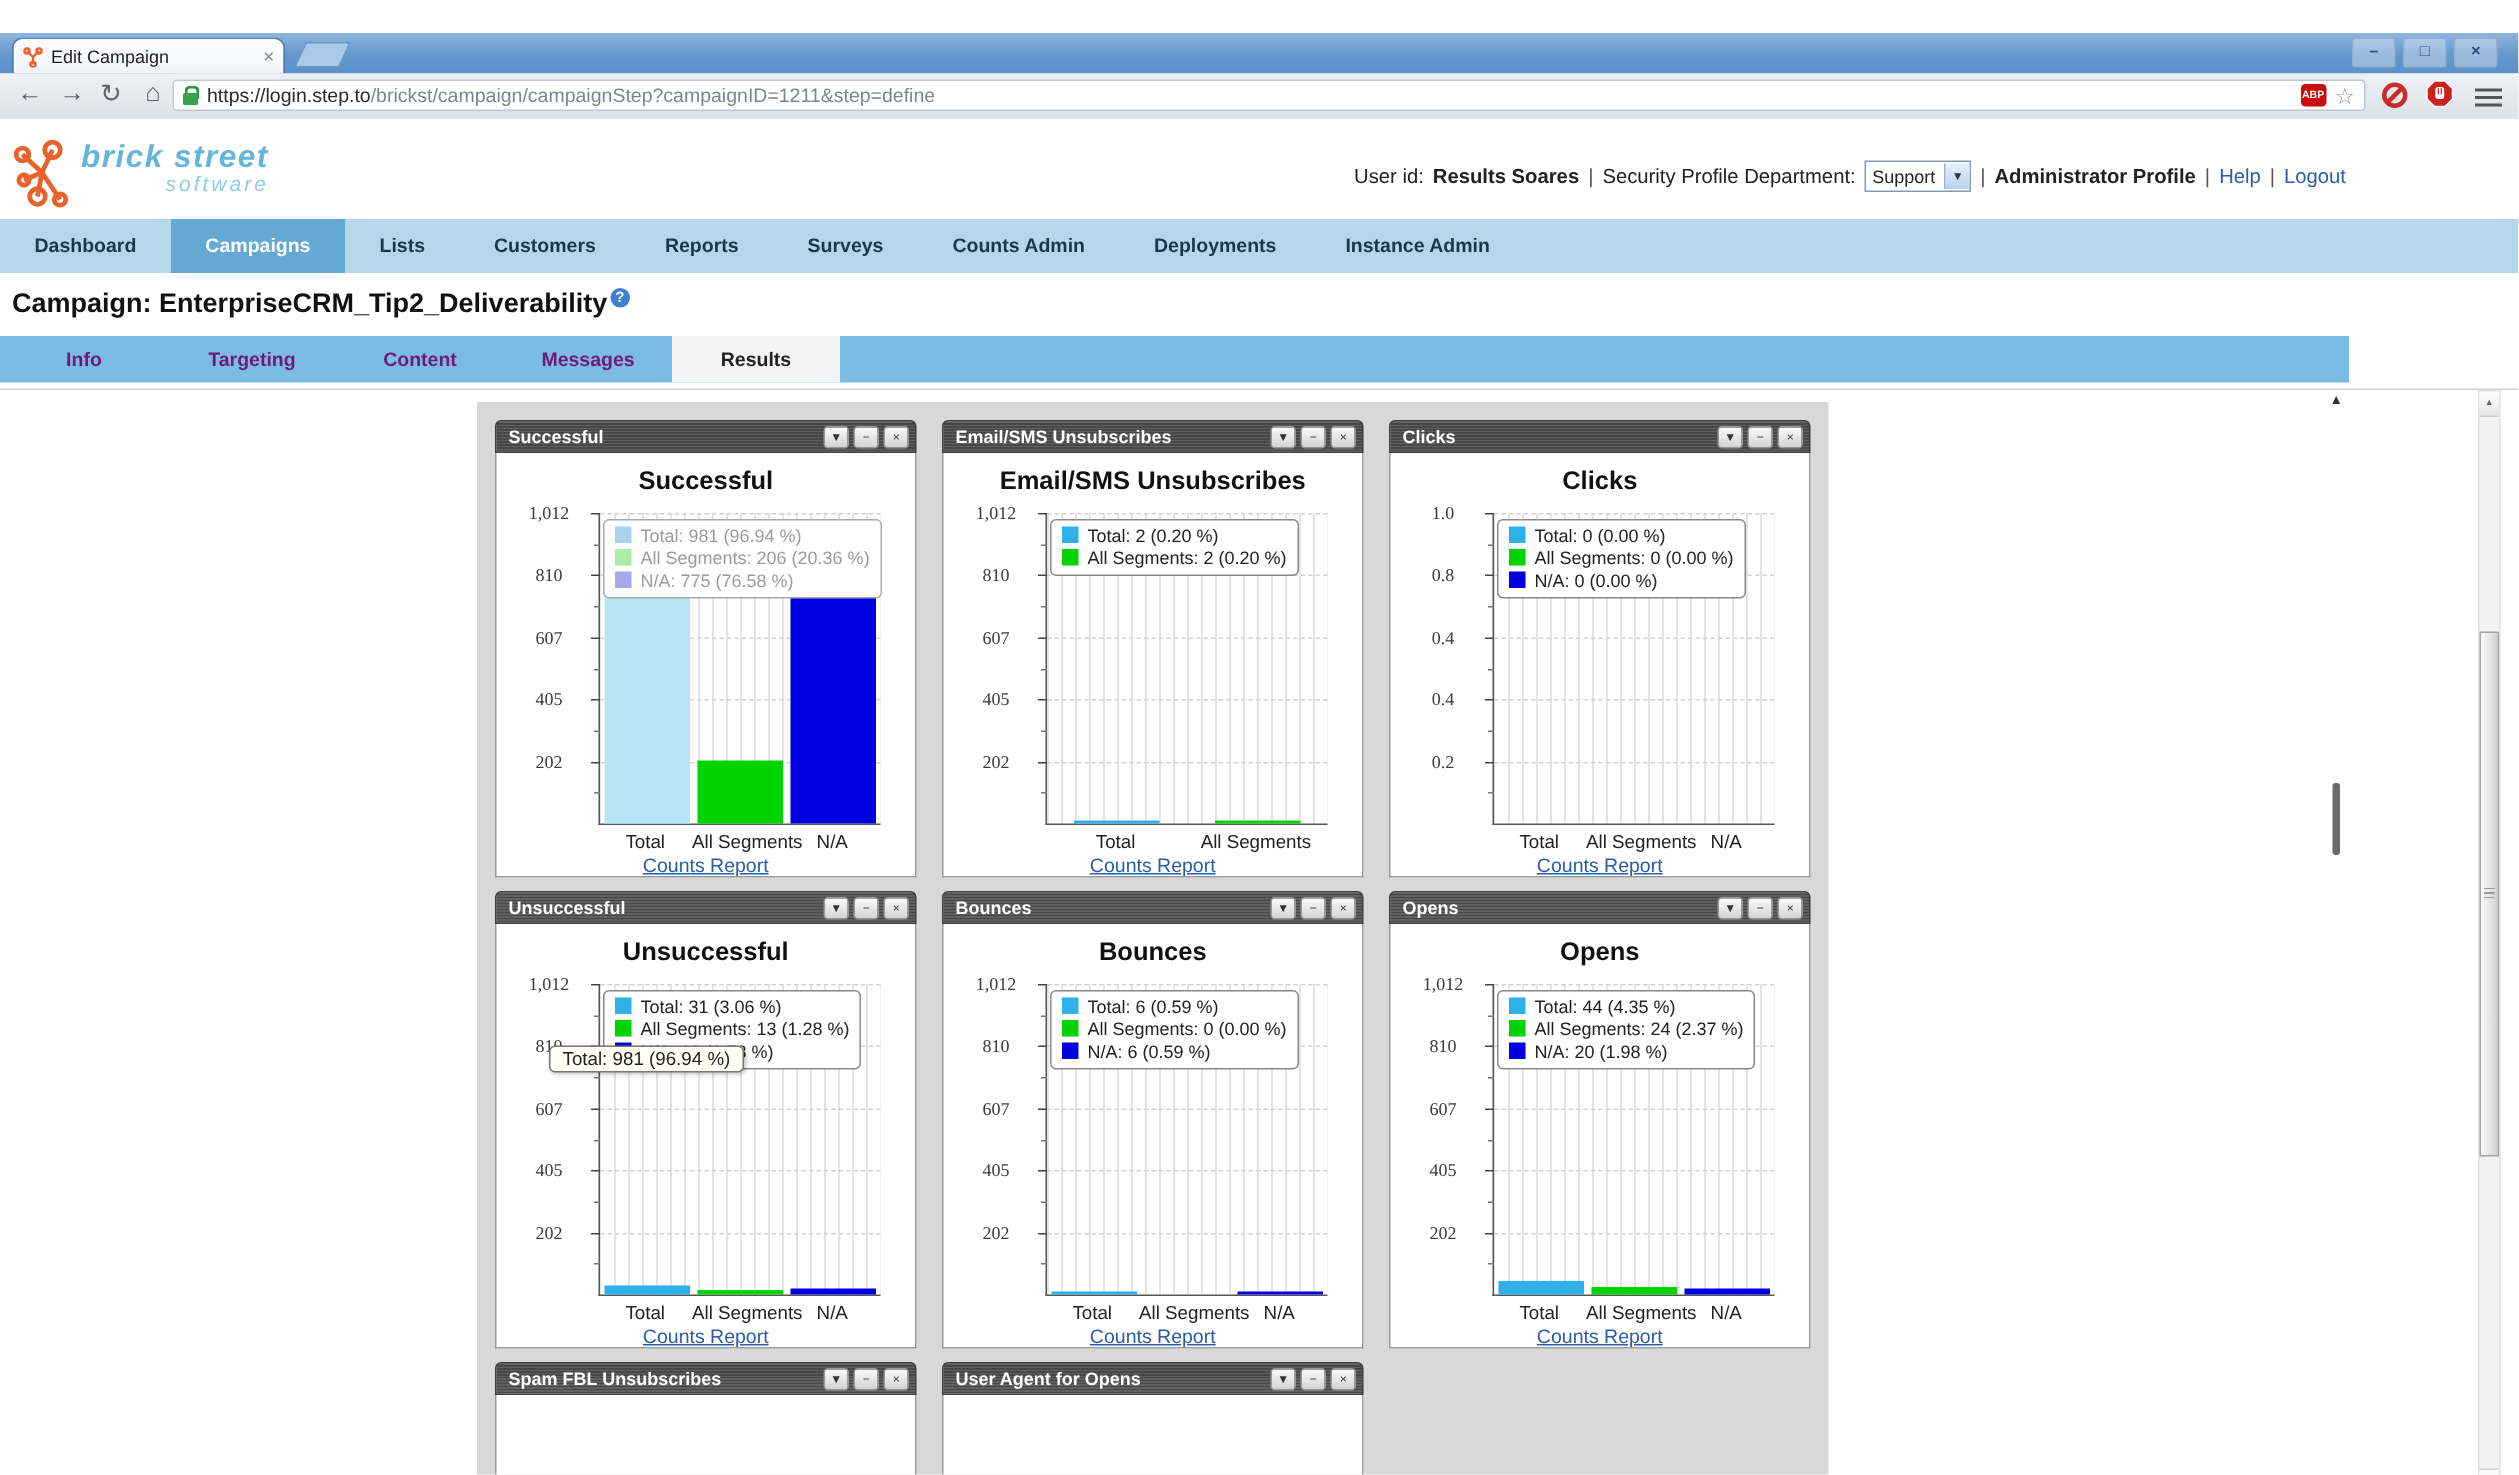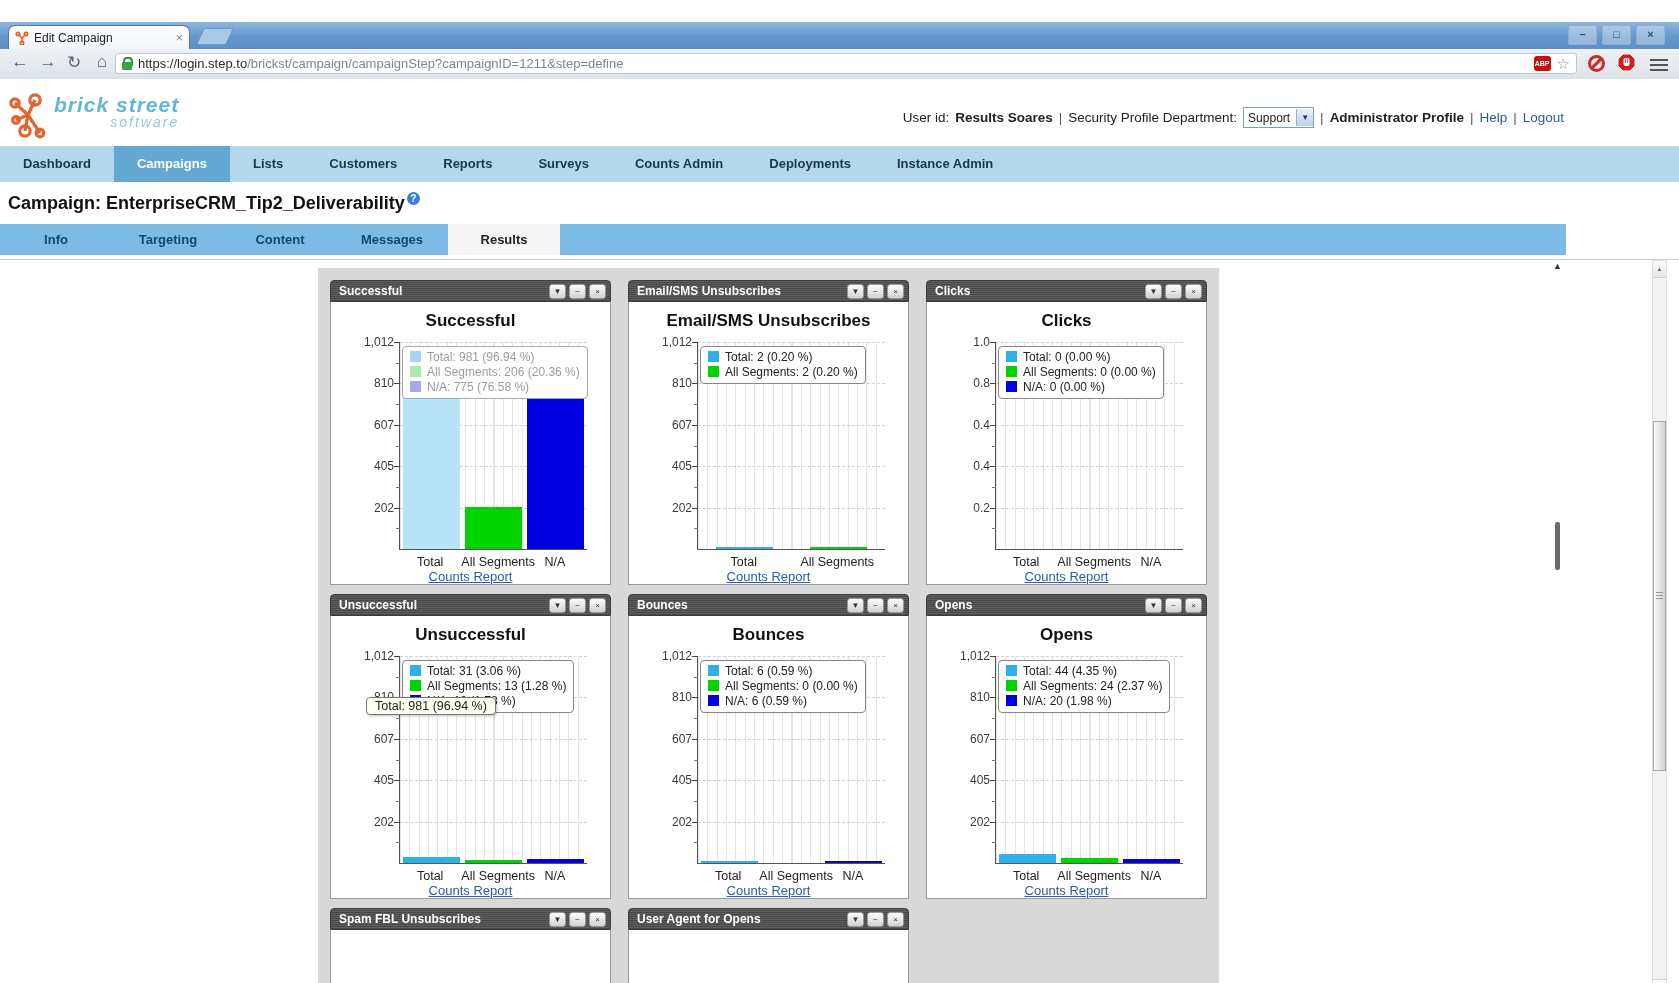--- a/index.html
+++ b/index.html
@@ -60,21 +60,21 @@
   
   .mainnav{position:absolute;left:0;top:124px;width:1679px;height:36px;background:#b4d7ec;display:flex;}
   .nav-item{padding:0 23px;line-height:36px;font-size:13px;font-weight:bold;color:#16384e;cursor:pointer;}
   .nav-item.active{background:#64a8d4;color:#fff;}
 
   
   .pagetitle{position:absolute;left:8px;top:170px;font-size:18px;font-weight:bold;color:#111;}
   .helpdot{display:inline-block;width:13px;height:13px;border-radius:50%;background:#3b7fd4;color:#fff;
     font-size:10px;line-height:13px;text-align:center;font-weight:bold;vertical-align:super;margin-left:2px;cursor:pointer;}
   .steptabs{position:absolute;left:0;top:202px;width:1566px;height:31px;background:#7cbbe4;display:flex;}
-  .step-tab{width:112px;text-align:center;line-height:31px;font-size:13px;font-weight:bold;color:#0c4a6e;cursor:pointer;}
+  .step-tab{width:112px;text-align:center;line-height:31px;font-size:13px;font-weight:bold;color:#701a75;cursor:pointer;}
   .step-tab.active{background:#f4f4f4;color:#222;}
   .divider{position:absolute;left:0;top:237px;width:1679px;height:1px;background:#d0d0d0;}
   .content-scroll-up{position:absolute;left:1553px;top:239px;font-size:9px;color:#333;}
   .slim-thumb{position:absolute;left:1555px;top:500px;width:5px;height:48px;background:#6b6b6b;border-radius:2px;}
 
   
   .portlets{position:absolute;left:318px;top:246px;width:901px;height:729px;background:#d8d8d8;}
   .panel{position:absolute;width:281px;}
   .panel-header{height:22px;border-radius:4px 4px 0 0;display:flex;align-items:center;cursor:move;
     background:repeating-linear-gradient(to bottom,#606060 0px,#606060 1px,#474747 1px,#474747 2px);
@@ -83,21 +83,21 @@
   .ph-btns{display:flex;gap:3px;padding-right:4px;}
   .pbtn{width:17px;height:15px;border-radius:3px;background:linear-gradient(#fbfbfb,#d3d3d3);
     border:1px solid #979797;color:#333;font-size:8px;line-height:14px;text-align:center;cursor:pointer;box-sizing:border-box;}
   .panel-body{background:#fff;border:1px solid #9a9a9a;border-top:none;height:283px;position:relative;box-sizing:border-box;}
   .panel-body.stub{height:67px;}
   .chart-title{text-align:center;font-size:17px;font-weight:bold;color:#111;padding-top:9px;}
   .plot{position:absolute;left:68px;top:40px;width:187px;height:207px;
     border-left:1px solid #555;border-bottom:1px solid #555;
     background:repeating-linear-gradient(to right,#e4e4e4 0px,#e4e4e4 1px,transparent 1px,transparent 9.35px);}
   .hline{position:absolute;left:0;width:187px;border-top:1px dashed #d2d2d2;}
-  .ylab{position:absolute;left:-62px;width:56px;text-align:right;font-size:12px;color:#3a3a3a;}
+  .ylab{position:absolute;left:-62px;width:56px;text-align:center;font-size:12px;color:#3a3a3a;font-family:Liberation Serif, serif;}
   .ytick{position:absolute;left:-6px;width:6px;border-top:1px solid #444;}
   .ytick.minor{left:-4px;width:4px;border-top:1px solid #777;}
   .bar{position:absolute;bottom:0;z-index:1;}
   .xlabels{position:absolute;left:68px;top:250px;width:187px;white-space:nowrap;}
   .xlab{display:inline-block;text-align:center;font-size:12.5px;color:#222;}
   .legend{position:absolute;left:71px;top:44px;z-index:5;background:#fff;border:1px solid #888;
     border-radius:4px;padding:3px 7px;font-size:12px;color:#222;white-space:nowrap;}
   .legend.faded{color:#9c9c9c;border-color:#aaa;}
   .lrow{line-height:15px;}
   .lsq{display:inline-block;width:11px;height:11px;margin-right:6px;vertical-align:-1px;}

